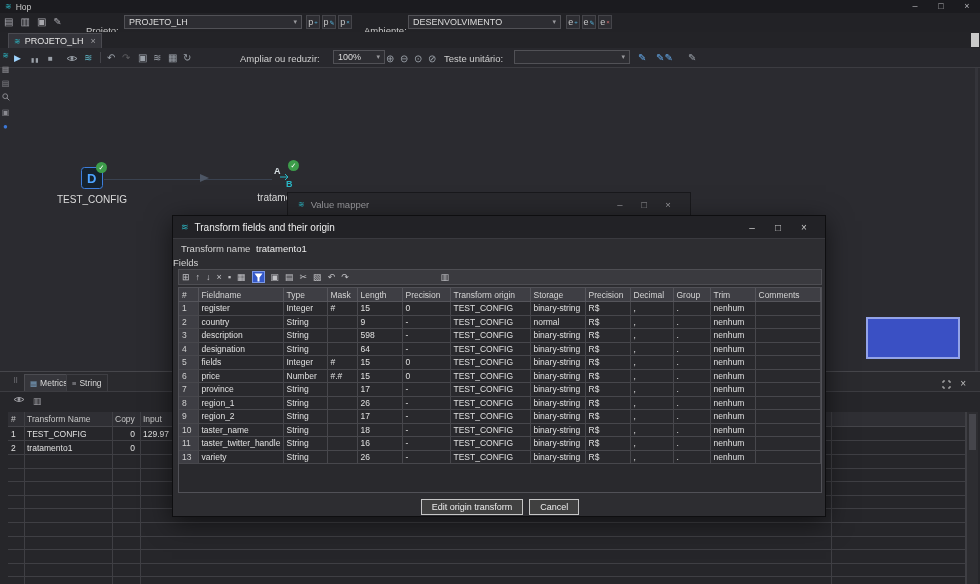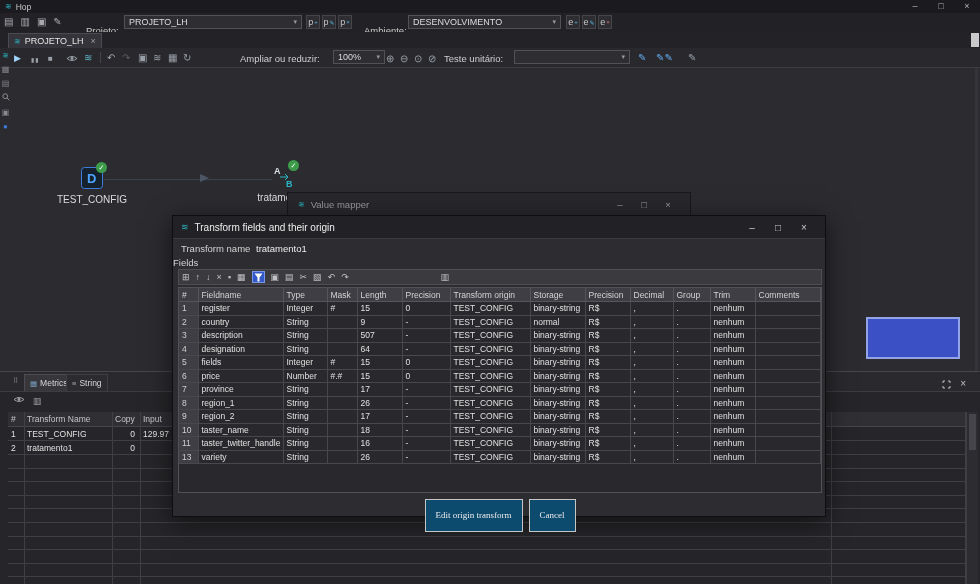--- a/index.html
+++ b/index.html
@@ -108,22 +108,22 @@
   .f-toolbar .gap{margin-left:86px;}
   .f-tablewrap{position:absolute;left:5px;top:71px;width:644px;height:206px;background:#29292d;border:1px solid #515157;
                box-sizing:border-box;overflow:hidden;}
   .f-tablewrap table{border-collapse:collapse;table-layout:fixed;width:642px;}
   .f-tablewrap th{height:13px;background:#3e3e44;color:#d4d4d4;font-size:8.5px;font-weight:normal;text-align:left;
                   padding:0 3px;border-right:1px solid #55555b;border-bottom:1px solid #55555b;overflow:hidden;white-space:nowrap;}
   .f-tablewrap td{height:12.5px;font-size:8.5px;color:#e0e0e0;padding:0 3px;border-right:1px solid #47474c;
                   border-bottom:1px solid #47474c;overflow:hidden;white-space:nowrap;}
   .f-tablewrap td:first-child{background:#3e3e44;color:#cfcfcf;}
   .f-buttons{position:absolute;left:0;top:283px;width:654px;display:flex;justify-content:center;gap:6px;}
-  .f-buttons button{height:33px;font-size:9px;font-family:Liberation Serif, serif;padding:0 10px;
-                    background:#0c4a6e;border:1px solid #c6c6c6;color:#ececec;line-height:13px;}
+  .f-buttons button{height:16px;font-size:9px;font-family:Liberation Sans, sans-serif;padding:0 10px;
+                    background:#404040;border:1px solid #c6c6c6;color:#ececec;line-height:13px;}
   .eye-svg{display:inline-block;}
 </style>
 </head>
 <body>
 
 <div id="root">
 
   <div class="titlebar">
     <span class="app-icon">≋</span>
     <span>Hop</span>
@@ -432,21 +432,21 @@
               <td>,</td>
               <td>.</td>
               <td>nenhum</td>
               <td></td>
             </tr>
             <tr>
               <td>3</td>
               <td>description</td>
               <td>String</td>
               <td></td>
-              <td>507</td>
+              <td>598</td>
               <td>-</td>
               <td>TEST_CONFIG</td>
               <td>binary-string</td>
               <td>R$</td>
               <td>,</td>
               <td>.</td>
               <td>nenhum</td>
               <td></td>
             </tr>
             <tr>

